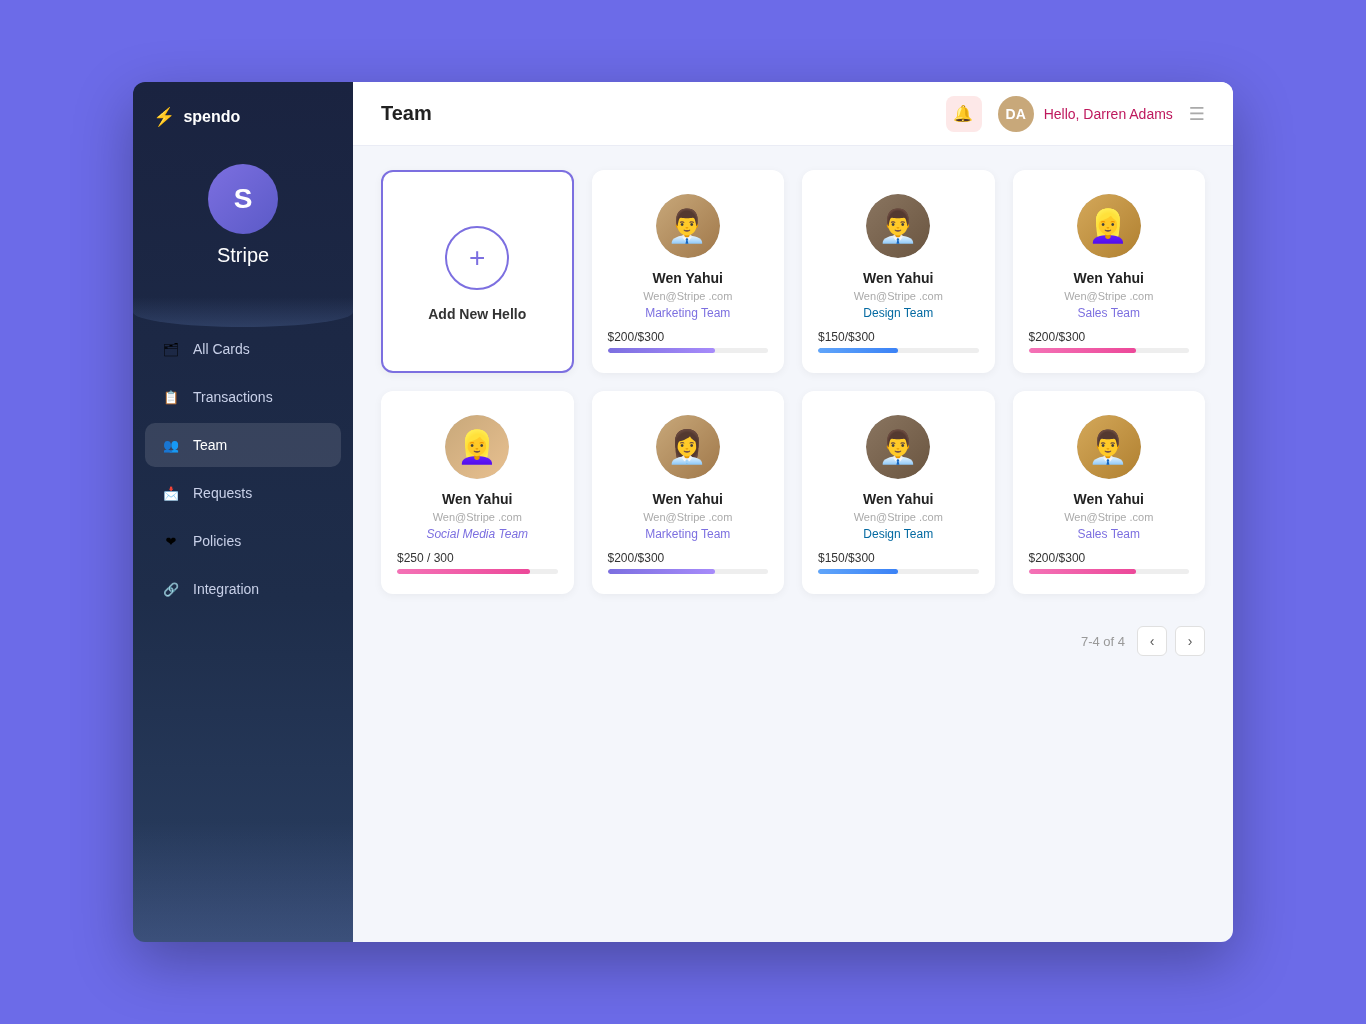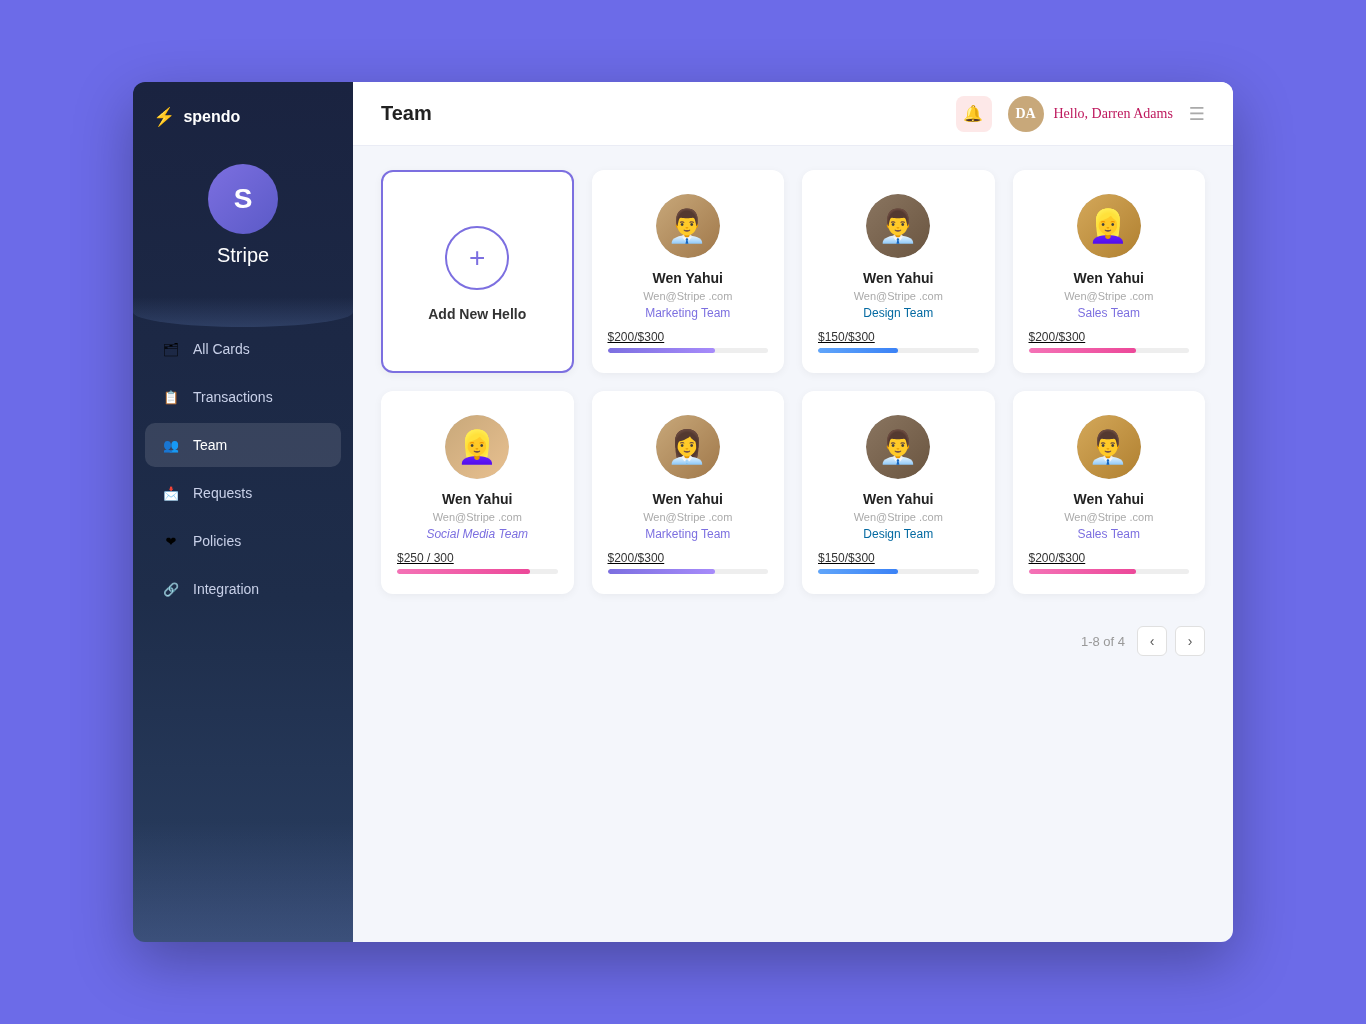--- a/index.html
+++ b/index.html
@@ -154,21 +154,20 @@
       align-items: center;
       justify-content: center;
       cursor: pointer;
       font-size: 16px;
     }
     .user-info {
       display: flex;
       align-items: center;
       gap: 10px;
       cursor: pointer;
-      font-family: Liberation Serif, serif;
     }
     .user-info-avatar {
       width: 36px;
       height: 36px;
       border-radius: 50%;
       background: #c8a87a;
       overflow: hidden;
       display: flex;
       align-items: center;
       justify-content: center;
@@ -260,21 +259,20 @@
     }
     .team-marketing { color: #7c6fe0; }
     .team-design { color: #0369a1; }
     .team-sales { color: #7c6fe0; }
     .team-social { color: #7c6fe0; font-style: italic; }
     .budget-row {
       width: 100%;
       display: flex;
       flex-direction: column;
       gap: 4px;
-      text-decoration: underline;
     }
     .budget-amount {
       font-size: 12px;
       color: #333;
       font-weight: 500;
     }
     .progress-bar {
       width: 100%;
       height: 5px;
       background: #eee;
@@ -506,19 +504,19 @@
       <div class="budget-row">
         <span class="budget-amount">$200/$300</span>
         <div class="progress-bar">
           <div class="progress-fill fill-pink" style="width:67%"></div>
         </div>
       </div>
     </div>
         </div>
 
       <div class="pagination">
-        <span class="pagination-info">1-8 of 4</span>
+        <span class="pagination-info">7-4 of 4</span>
         <button class="pagination-btn">‹</button>
         <button class="pagination-btn">›</button>
       </div>
     </div>
   </main>
 </div>
 
 </body></html>

